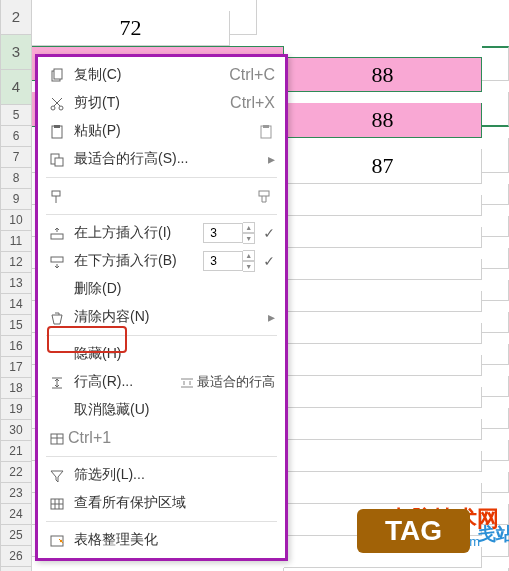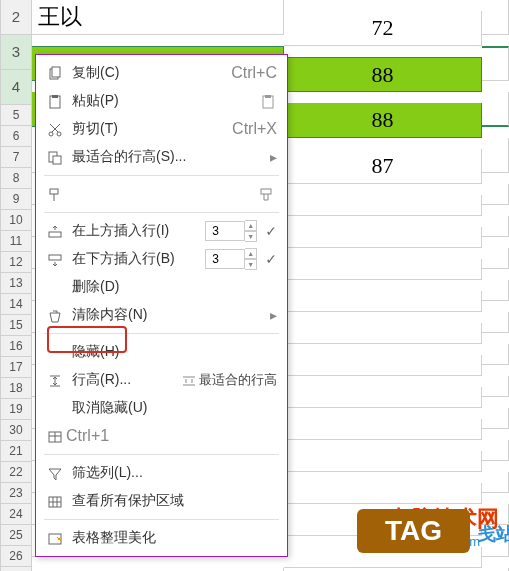--- a/index.html
+++ b/index.html
@@ -39,30 +39,30 @@
   border: 1px solid #d0d0d0;
   border-left: none; border-top: none;
   height: 21px;
   background: #fff;
 }
 .cell.c1 { width: 252px; }
 .cell.c2 { width: 198px; text-align: center; margin-top: 11px; }
 .cell.c3 { width: 27px; }
 .big .cell { height: 35px; line-height: 33px; font-size: 22px; font-family: "SimSun", serif; }
 .big .cell.c1 { padding-left: 6px; }
-.sel .cell.c1, .sel .cell.c2 { background: #84cc16; border-color: #2e8b57; border-width: 1px; }
+.sel .cell.c1, .sel .cell.c2 { background: #f9a8d4; border-color: #2e8b57; border-width: 1px; }
 .selborder-top .cell { border-top: 2px solid #2e8b57; }
 .selborder-bot .cell { border-bottom: 2px solid #2e8b57; }
 
 .ctx {
   position: absolute;
   left: 35px; top: 54px;
   width: 253px;
   background: #fff;
-  border: 1px solid #a21caf;
+  border: 3px solid #a21caf;
   box-shadow: 2px 2px 6px rgba(0,0,0,.2);
   padding: 4px 0;
   z-index: 10;
 }
 .mi {
   display: flex;
   align-items: center;
   height: 28px;
   padding: 0 10px 0 8px;
   color: #333;
@@ -162,21 +162,20 @@
     <div class="row-head">22</div>
     <div class="row-head">23</div>
     <div class="row-head">24</div>
     <div class="row-head">25</div>
     <div class="row-head">26</div>
     <div class="row-head">27</div>
   </div>
 
   <div class="grid">
     <div class="grow big">
-      <div class="cell c1">王以</div>
       <div class="cell c2">72</div>
       <div class="cell c3"></div>
     </div>
     <div class="grow big sel selborder-top">
       <div class="cell c1"></div>
       <div class="cell c2">88</div>
       <div class="cell c3"></div>
     </div>
     <div class="grow big sel selborder-bot">
       <div class="cell c1"></div>
@@ -285,37 +284,37 @@
   <div class="mi">
     <span class="ic"><svg viewBox="0 0 16 16">
           <rect x="3" y="3" width="8" height="10" fill="none" stroke="#666"></rect>
           <rect x="5" y="1" width="8" height="10" fill="#fff" stroke="#666"></rect>
         </svg></span>
     <span class="lbl">复制(C)</span>
     <span class="sc">Ctrl+C</span>
   </div>
   <div class="mi">
     <span class="ic"><svg viewBox="0 0 16 16">
+          <circle cx="4" cy="12" r="2" fill="none" stroke="#666"></circle>
+          <circle cx="12" cy="12" r="2" fill="none" stroke="#666"></circle>
+          <path d="M5 10 L13 2 M11 10 L3 2" stroke="#666" fill="none"></path>
+        </svg></span>
+    <span class="lbl">剪切(T)</span>
+    <span class="sc">Ctrl+X</span>
+  </div>
+  <div class="mi">
+    <span class="ic"><svg viewBox="0 0 16 16">
           <rect x="3" y="2" width="10" height="12" fill="none" stroke="#666"></rect>
           <rect x="5" y="1" width="6" height="3" fill="#666"></rect>
         </svg></span>
     <span class="lbl">粘贴(P)</span>
     <span class="paste-icon"><svg viewBox="0 0 16 16">
           <rect x="2" y="2" width="10" height="12" fill="none" stroke="#999"></rect>
           <rect x="4" y="1" width="6" height="3" fill="#999"></rect>
         </svg></span>
-  </div>
-  <div class="mi">
-    <span class="ic"><svg viewBox="0 0 16 16">
-          <circle cx="4" cy="12" r="2" fill="none" stroke="#666"></circle>
-          <circle cx="12" cy="12" r="2" fill="none" stroke="#666"></circle>
-          <path d="M5 10 L13 2 M11 10 L3 2" stroke="#666" fill="none"></path>
-        </svg></span>
-    <span class="lbl">剪切(T)</span>
-    <span class="sc">Ctrl+X</span>
   </div>
   <div class="mi">
     <span class="ic"><svg viewBox="0 0 16 16">
           <rect x="2" y="2" width="8" height="10" fill="none" stroke="#666"></rect>
           <rect x="6" y="6" width="8" height="8" fill="#fff" stroke="#666"></rect>
         </svg></span>
     <span class="lbl">最适合的行高(S)...</span>
     <span class="arr">▸</span>
   </div>
   <div class="sep"></div>

